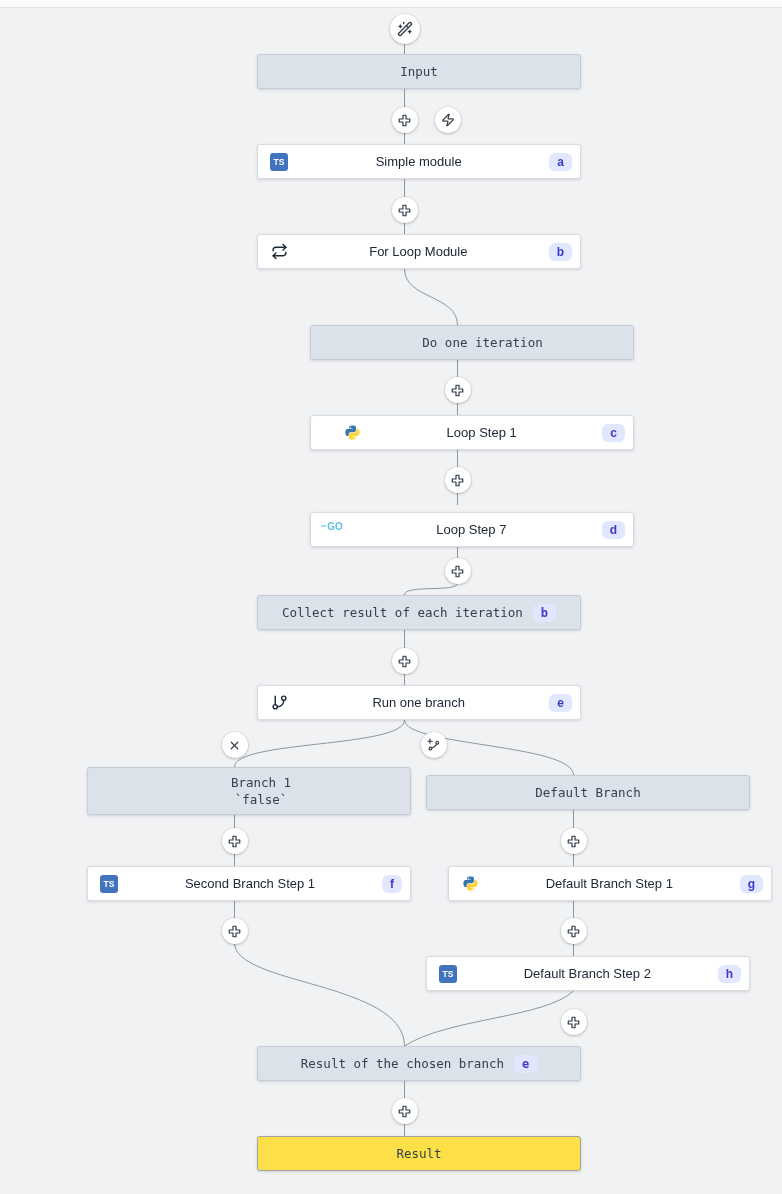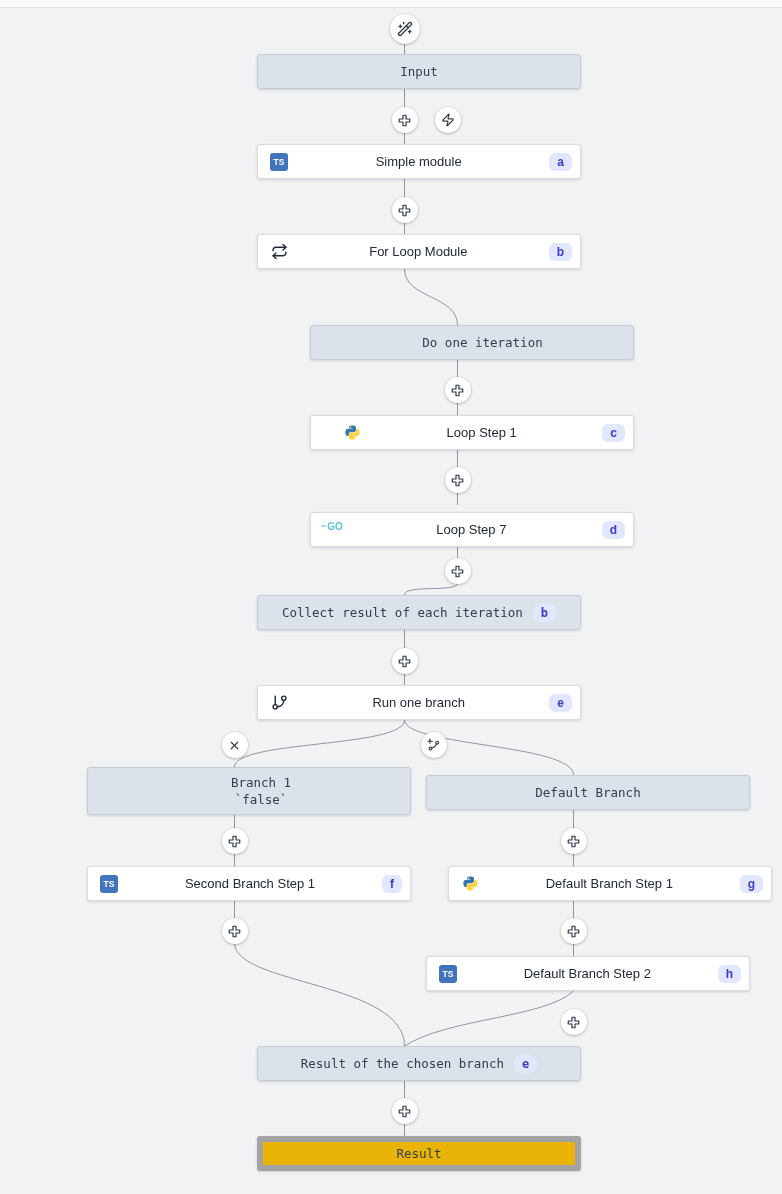--- a/index.html
+++ b/index.html
@@ -299,16 +299,16 @@
   </div>
 
   <div class="circ" style="left:391.5px;top:1098px;">
     <span>
       <svg width="15" height="15" viewBox="0 0 20 20" fill="#fff" stroke="#2f3a4a" stroke-width="1.6" stroke-linejoin="round">
           <path d="M8 3h4v5h5v4h-5v5H8v-5H3V8h5Z"></path>
         </svg>
     </span>
   </div>
 
-  <div class="node" style="left:257px;top:1136px;background:#eab308;border:6px solid #a3a3a3;font-family:'DejaVu Sans Mono','Liberation Mono',monospace;font-size:12.5px;color:#33404f;align-items:center;">
+  <div class="node" style="left:257px;top:1136px;background:#fde047;border:1px solid #a3a3a3;font-family:'DejaVu Sans Mono','Liberation Mono',monospace;font-size:12.5px;color:#33404f;align-items:center;">
     <span>Result</span>
   </div>
 </div>
 
 </body></html>

